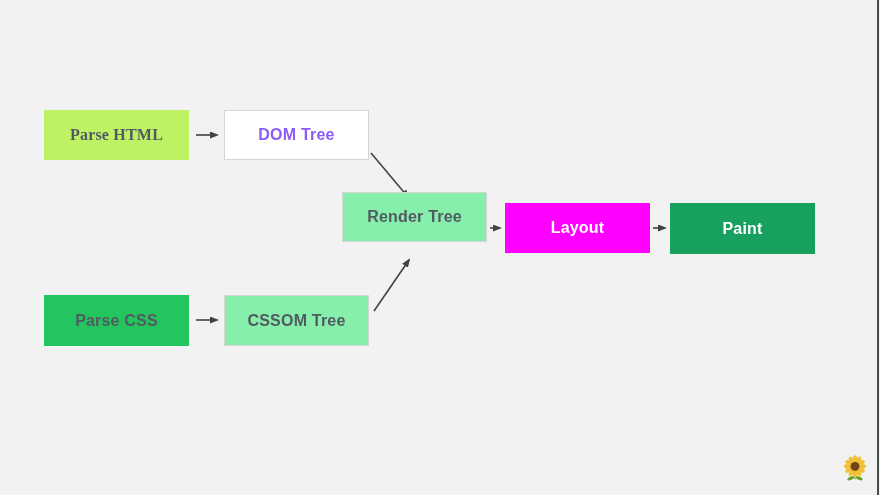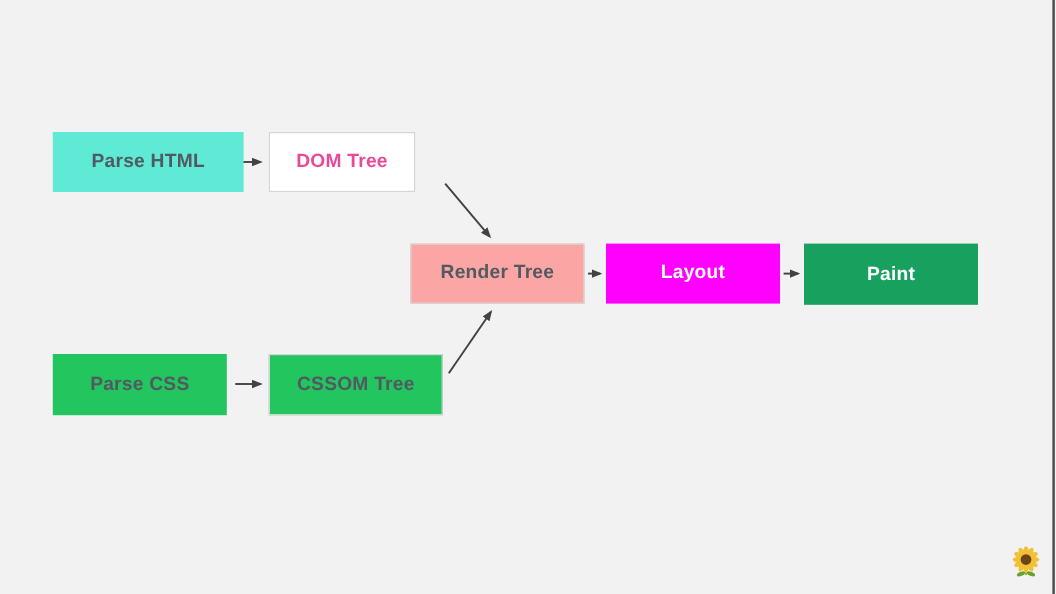--- a/index.html
+++ b/index.html
@@ -57,39 +57,39 @@
     </defs>
   <line x1="196" y1="135" x2="217" y2="135" stroke="#424242" stroke-width="1.6" marker-end="url(#ah)"></line>
       <line x1="196" y1="320" x2="217" y2="320" stroke="#424242" stroke-width="1.6" marker-end="url(#ah)"></line>
       <line x1="371" y1="153" x2="408" y2="197" stroke="#424242" stroke-width="1.6" marker-end="url(#ah)"></line>
       <line x1="374" y1="311" x2="409" y2="260" stroke="#424242" stroke-width="1.6" marker-end="url(#ah)"></line>
       <line x1="490" y1="228" x2="500" y2="228" stroke="#424242" stroke-width="1.6" marker-end="url(#ah)"></line>
       <line x1="653" y1="228" x2="665" y2="228" stroke="#424242" stroke-width="1.6" marker-end="url(#ah)"></line>
     </svg>
 
   <div>
-      <div class="node" style="left: 44px; top: 110px; width: 159px; height: 50px; background: #5eead4; color: rgb(82, 90, 97);">
+      <div class="node" style="left: 44px; top: 110px; width: 145px; height: 50px; background: #bef264; color: rgb(82, 90, 97); font-family: Liberation Serif, serif;">
         <span>Parse HTML</span>
       </div>
-      <div class="node" style="left: 224px; top: 110px; width: 122px; height: 50px; background: rgb(255, 255, 255); color: #ec4899; border: 1px solid rgb(213, 213, 213);">
+      <div class="node" style="left: 224px; top: 110px; width: 145px; height: 50px; background: rgb(255, 255, 255); color: #8b5cf6; border: 1px solid rgb(213, 213, 213);">
         <span>DOM Tree</span>
       </div>
-      <div class="node" style="left: 342px; top: 203px; width: 145px; height: 50px; background: #fca5a5; color: rgb(82, 90, 97); border: 1px solid rgb(213, 213, 213);">
+      <div class="node" style="left: 342px; top: 192px; width: 145px; height: 50px; background: #86efac; color: rgb(82, 90, 97); border: 1px solid rgb(213, 213, 213);">
         <span>Render Tree</span>
       </div>
       <div class="node" style="left: 505px; top: 203px; width: 145px; height: 50px; background: rgb(255, 0, 255); color: rgb(255, 255, 255);">
         <span>Layout</span>
       </div>
       <div class="node" style="left: 670px; top: 203px; width: 145px; height: 51px; background: rgb(23, 160, 94); color: rgb(255, 255, 255);">
         <span>Paint</span>
       </div>
       <div class="node" style="left: 44px; top: 295px; width: 145px; height: 51px; background: #22c55e; color: rgb(82, 90, 97);">
         <span>Parse CSS</span>
       </div>
-      <div class="node" style="left: 224px; top: 295px; width: 145px; height: 51px; background: #22c55e; color: rgb(82, 90, 97); border: 1px solid rgb(213, 213, 213);">
+      <div class="node" style="left: 224px; top: 295px; width: 145px; height: 51px; background: #86efac; color: rgb(82, 90, 97); border: 1px solid rgb(213, 213, 213);">
         <span>CSSOM Tree</span>
       </div>
     </div>
 
   <div class="edge-line" style="background: rgb(74, 74, 74);"></div>
 
   <svg class="sunflower" viewBox="0 0 24 24">
     <g>
       <rect x="11.4" y="16" width="1.2" height="6" rx="0.6" class="sf-leaf" fill="#67a22d"></rect>
       <ellipse cx="8.2" cy="21" rx="3.4" ry="1.5" transform="rotate(-22 8.2 21)" class="sf-leaf" fill="#67a22d"></ellipse>

